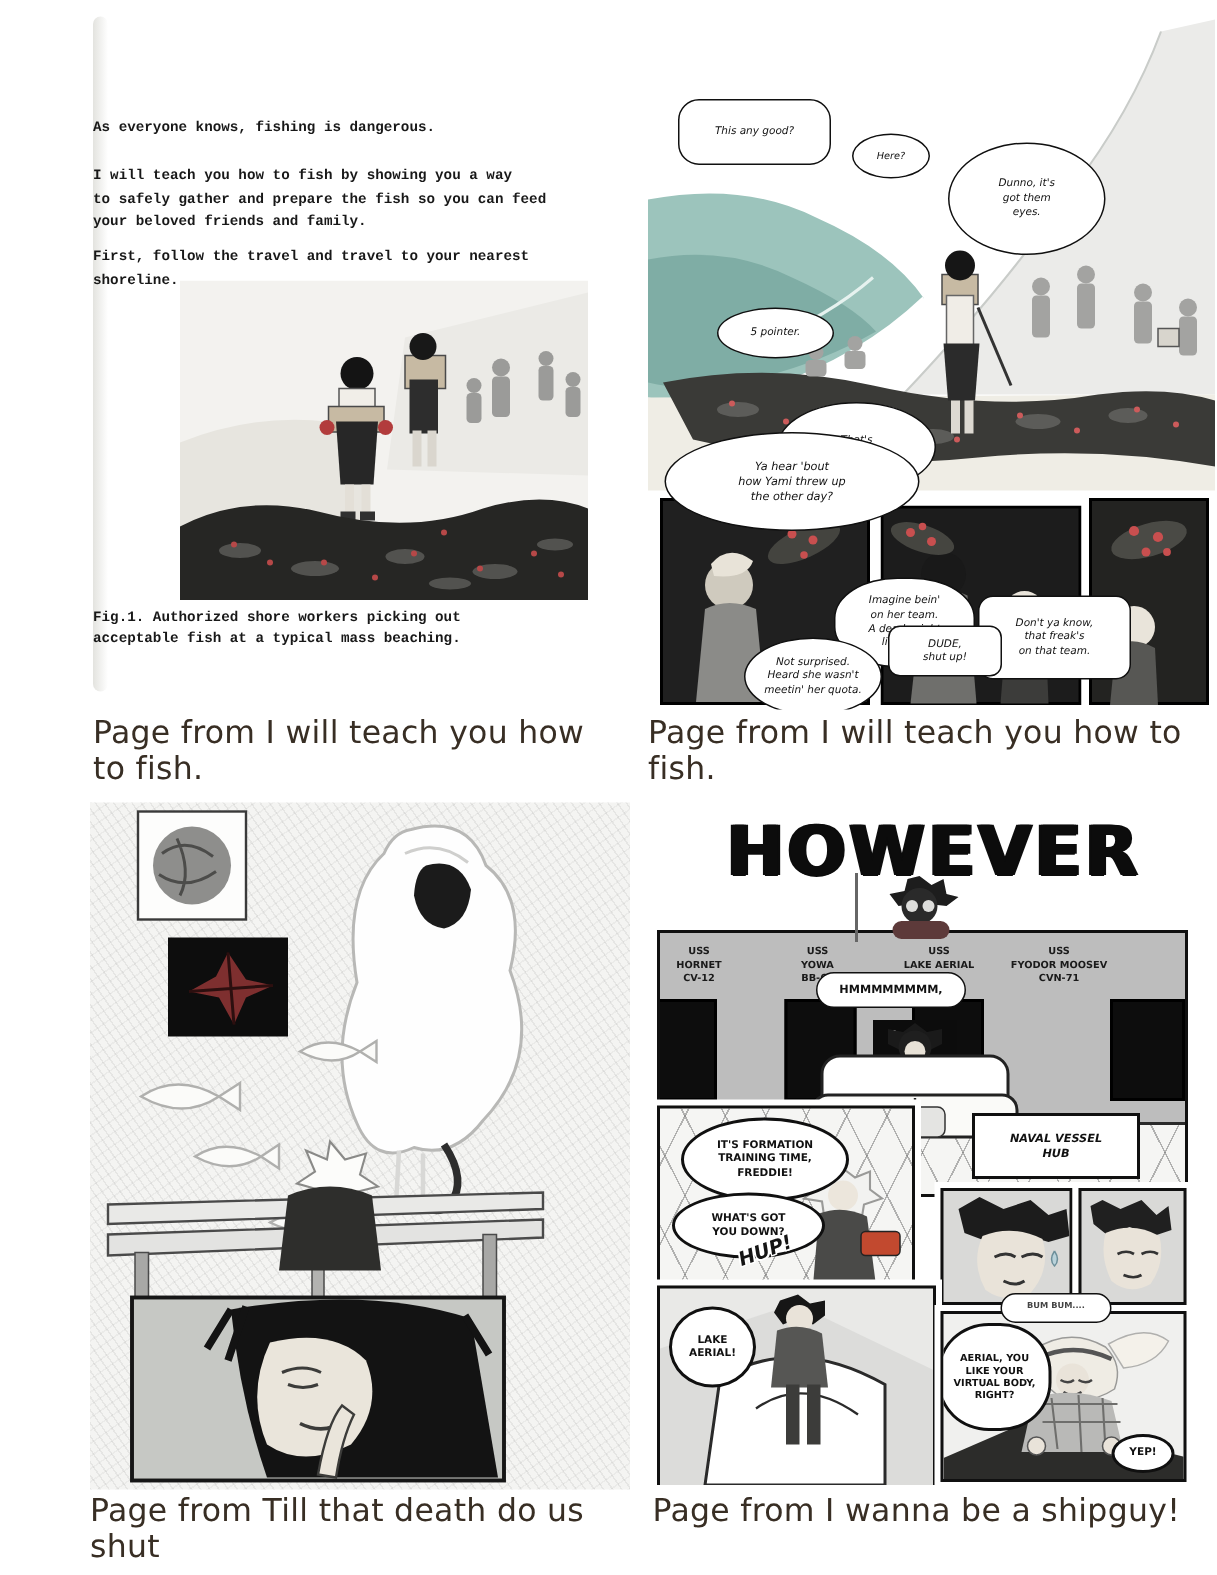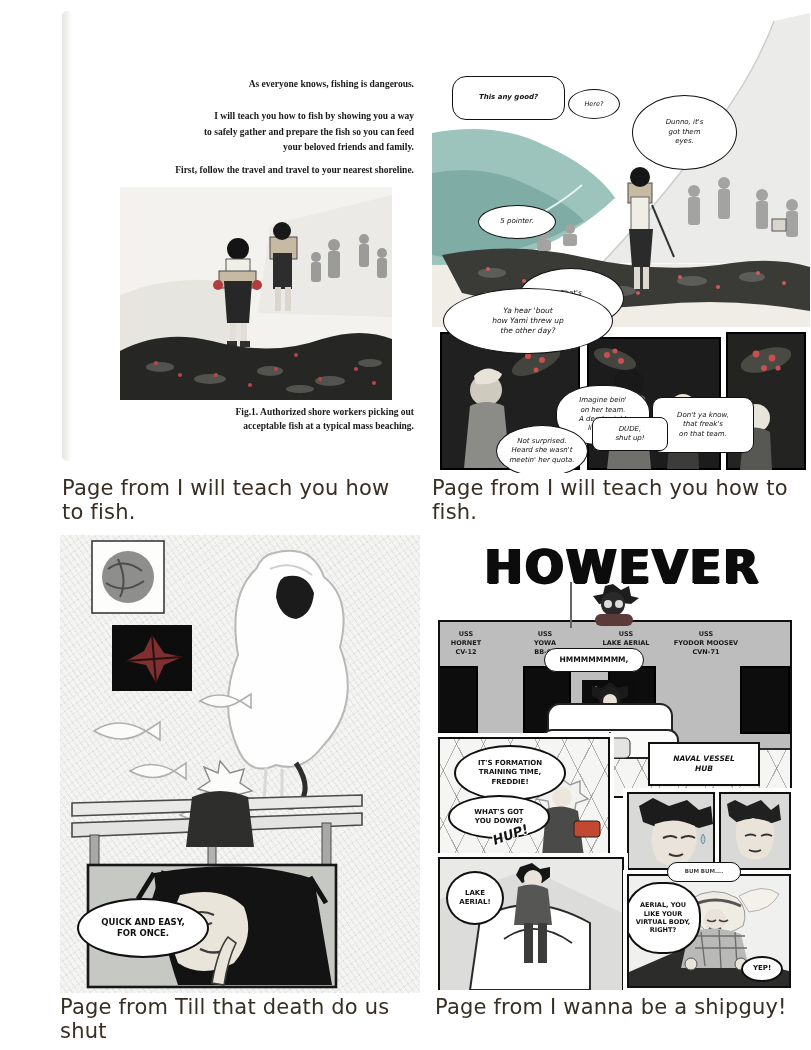--- a/index.html
+++ b/index.html
@@ -4,21 +4,21 @@
 <style>
   html,body{margin:0;padding:0;background:#ffffff;}
   body{width:811px;height:1050px;position:relative;font-family:"DejaVu Sans",sans-serif;overflow:hidden;}
   [data-bind]{white-space:pre-line;}
 
   .comic{position:absolute;overflow:hidden;background:#fff;}
   .caption{position:absolute;color:#38< 2e24;}
   .caption{color:#382e24;font-size:21px;letter-spacing:0.2px;}
 
   
-  .serif{font-family:Liberation Serif, serif;font-weight:700;color:#181818;text-align:right;}
+  .serif{font-family:Liberation Mono, monospace;font-weight:700;color:#181818;text-align:left;}
   .para{font-size:9.5px;line-height:1.65;position:absolute;left:0;right:0;}
   .figcap{font-size:9.5px;line-height:1.5;position:absolute;left:0;right:0;}
   .page-edge{position:absolute;background:linear-gradient(90deg,#e3e3df,transparent);width:10px;border-radius:6px;}
 
   
   .bub{position:absolute;background:#fff;border:1.6px solid #101010;display:flex;align-items:center;justify-content:center;text-align:center;z-index:6;box-sizing:border-box;padding:2px 4px;}
   .f-hand{font-style:italic;font-size:7px;line-height:1.35;color:#111;}
   .f-caps{font-weight:700;font-size:7px;line-height:1.3;color:#111;}
   .ell{border-radius:50%;}
   .rr{border-radius:12px;}
@@ -196,21 +196,21 @@
     <g fill="#c84f4f">
         <circle cx="30" cy="22" r="3.4"></circle>
         <circle cx="46" cy="26" r="3.4"></circle>
         <circle cx="38" cy="36" r="3"></circle>
         <circle cx="52" cy="36" r="2.6"></circle>
       </g>
     <circle cx="30" cy="86" r="14" fill="#e9e4da"></circle>
     <path d="M18,98 Q30,92 44,100 L46,138 L14,138 Z" fill="#575754"></path>
   </svg>
 
-  <div class="bub f-hand" data-bind="comic_teach_fish_beach_page.bubble_this_any_good" style="left:20px;top:71px;width:113px;height:44px;border-radius:14px;font-weight:bold;">This any good?</div>
+  <div class="bub f-hand" data-bind="comic_teach_fish_beach_page.bubble_this_any_good" style="left:20px;top:61px;width:102px;height:44px;border-radius:14px;">This any good?</div>
   <div class="bub f-hand ell" data-bind="comic_teach_fish_beach_page.bubble_here" style="left:136px;top:84px;width:52px;height:30px;font-size:6.5px;">Here?</div>
   <div class="bub f-hand ell" data-bind="comic_teach_fish_beach_page.bubble_dunno" style="left:200px;top:90px;width:105px;height:75px;">Dunno, it's
 got them
 eyes.</div>
   <div class="bub f-hand ell" data-bind="comic_teach_fish_beach_page.bubble_5_pointer" style="left:46px;top:200px;width:78px;height:34px;">5 pointer.</div>
   <div class="bub f-hand ell" data-bind="comic_teach_fish_beach_page.bubble_nother_dud" style="left:86px;top:263px;width:106px;height:60px;">That's
 'nother dud.</div>
   <div class="bub f-hand ell" data-bind="comic_teach_fish_beach_page.bubble_ya_hear" style="left:11px;top:283px;width:170px;height:66px;font-size:7.5px;">Ya hear 'bout
 how Yami threw up
 the other day?</div>
@@ -275,22 +275,20 @@
     <g>
       <rect x="28" y="330" width="248" height="122" fill="#c6c8c4" stroke="#161616" stroke-width="2.6"></rect>
       <path d="M94,338 Q186,322 254,344 L272,450 L118,450 Q100,398 94,338 Z" fill="#131313"></path>
       <path d="M94,338 L78,364 M104,336 L92,372 M250,342 L266,368" stroke="#131313" stroke-width="5"></path>
       <path d="M120,360 Q162,350 184,372 Q196,402 174,428 Q142,444 118,428 Q104,394 120,360 Z" fill="#eae5db"></path>
       <path d="M128,380 q14,-6 26,0 M132,388 q10,4 20,0" fill="none" stroke="#3c3c3a" stroke-width="2"></path>
       <path d="M140,414 q16,8 30,-2" fill="none" stroke="#3c3c3a" stroke-width="2.4"></path>
       <path d="M152,448 Q158,414 168,402 L176,408 Q168,424 164,450 Z" fill="#eae5db" stroke="#3c3c3a" stroke-width="1.6"></path>
     </g>
   </svg>
-  <div class="bub f-caps ell" data-bind="comic_till_death_page.bubble_quick_easy" style="left:17px;top:363px;width:132px;height:60px;font-size:8.5px;border-width:2px;">QUICK AND EASY,
-FOR ONCE.</div>
 </div>
 <div class="caption" data-bind="captions.bottom_left" style="left:60px;top:995px;width:360px;">Page from Till that death do us shut</div>
 
 <div class="comic" style="left:435px;top:540px;width:375px;height:450px;">
   <div class="however" data-bind="comic_shipguy_page.title">HOWEVER</div>
 
   <svg width="100" height="46" viewBox="0 0 100 46" style="position:absolute;left:128px;top:42px;z-index:4;">
     <line x1="8" y1="0" x2="8" y2="46" stroke="#666" stroke-width="2"></line>
     <polygon points="50,2 58,8 66,4 68,14 76,16 68,22 50,20 36,22 30,14 40,12 42,4" fill="#1d1d1d"></polygon>
     <circle cx="50" cy="22" r="12" fill="#2a2a2a"></circle>

